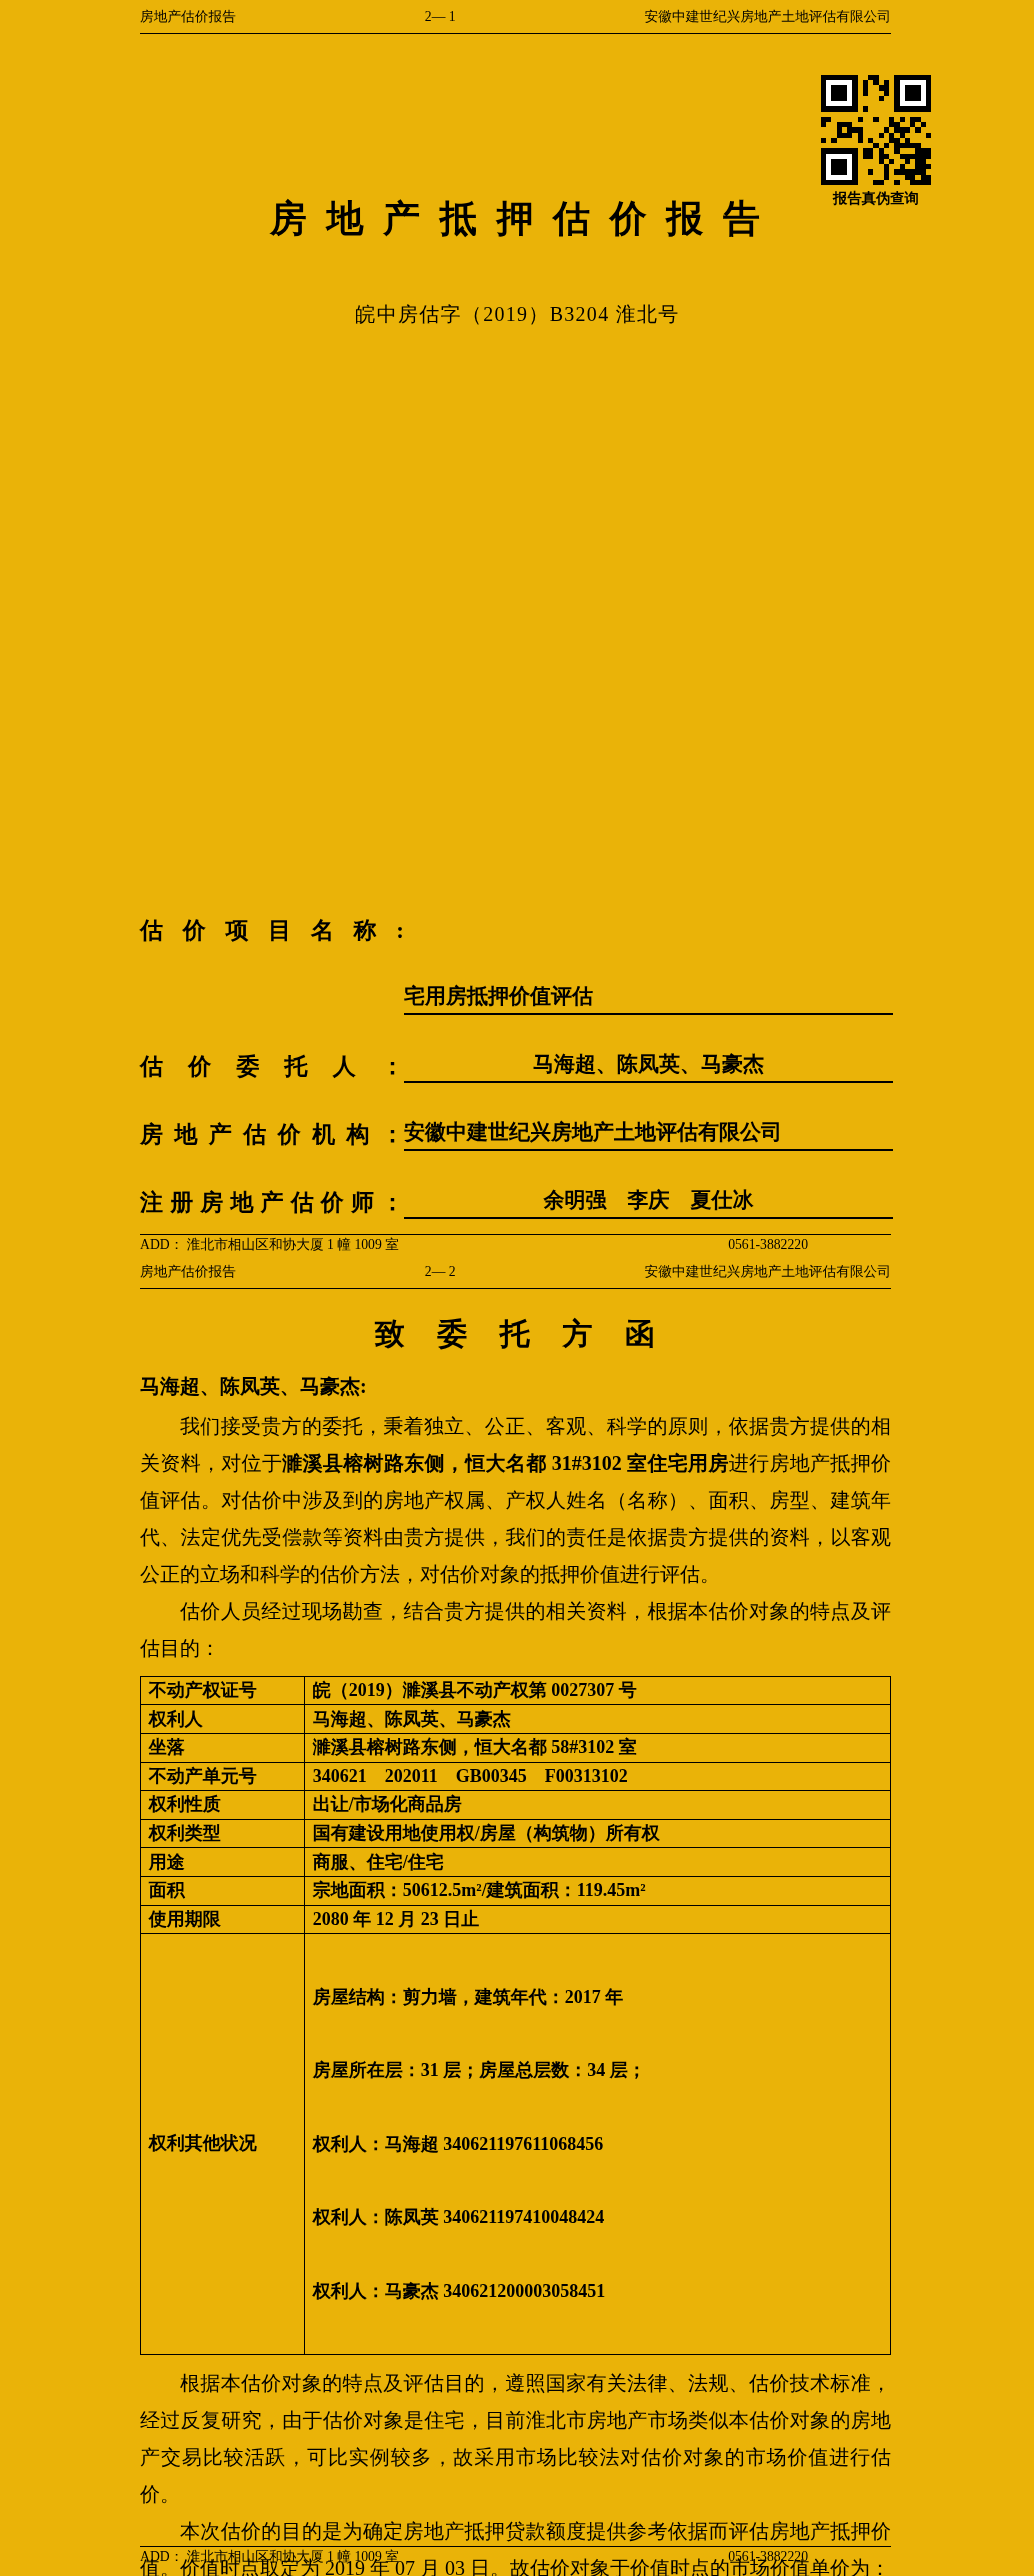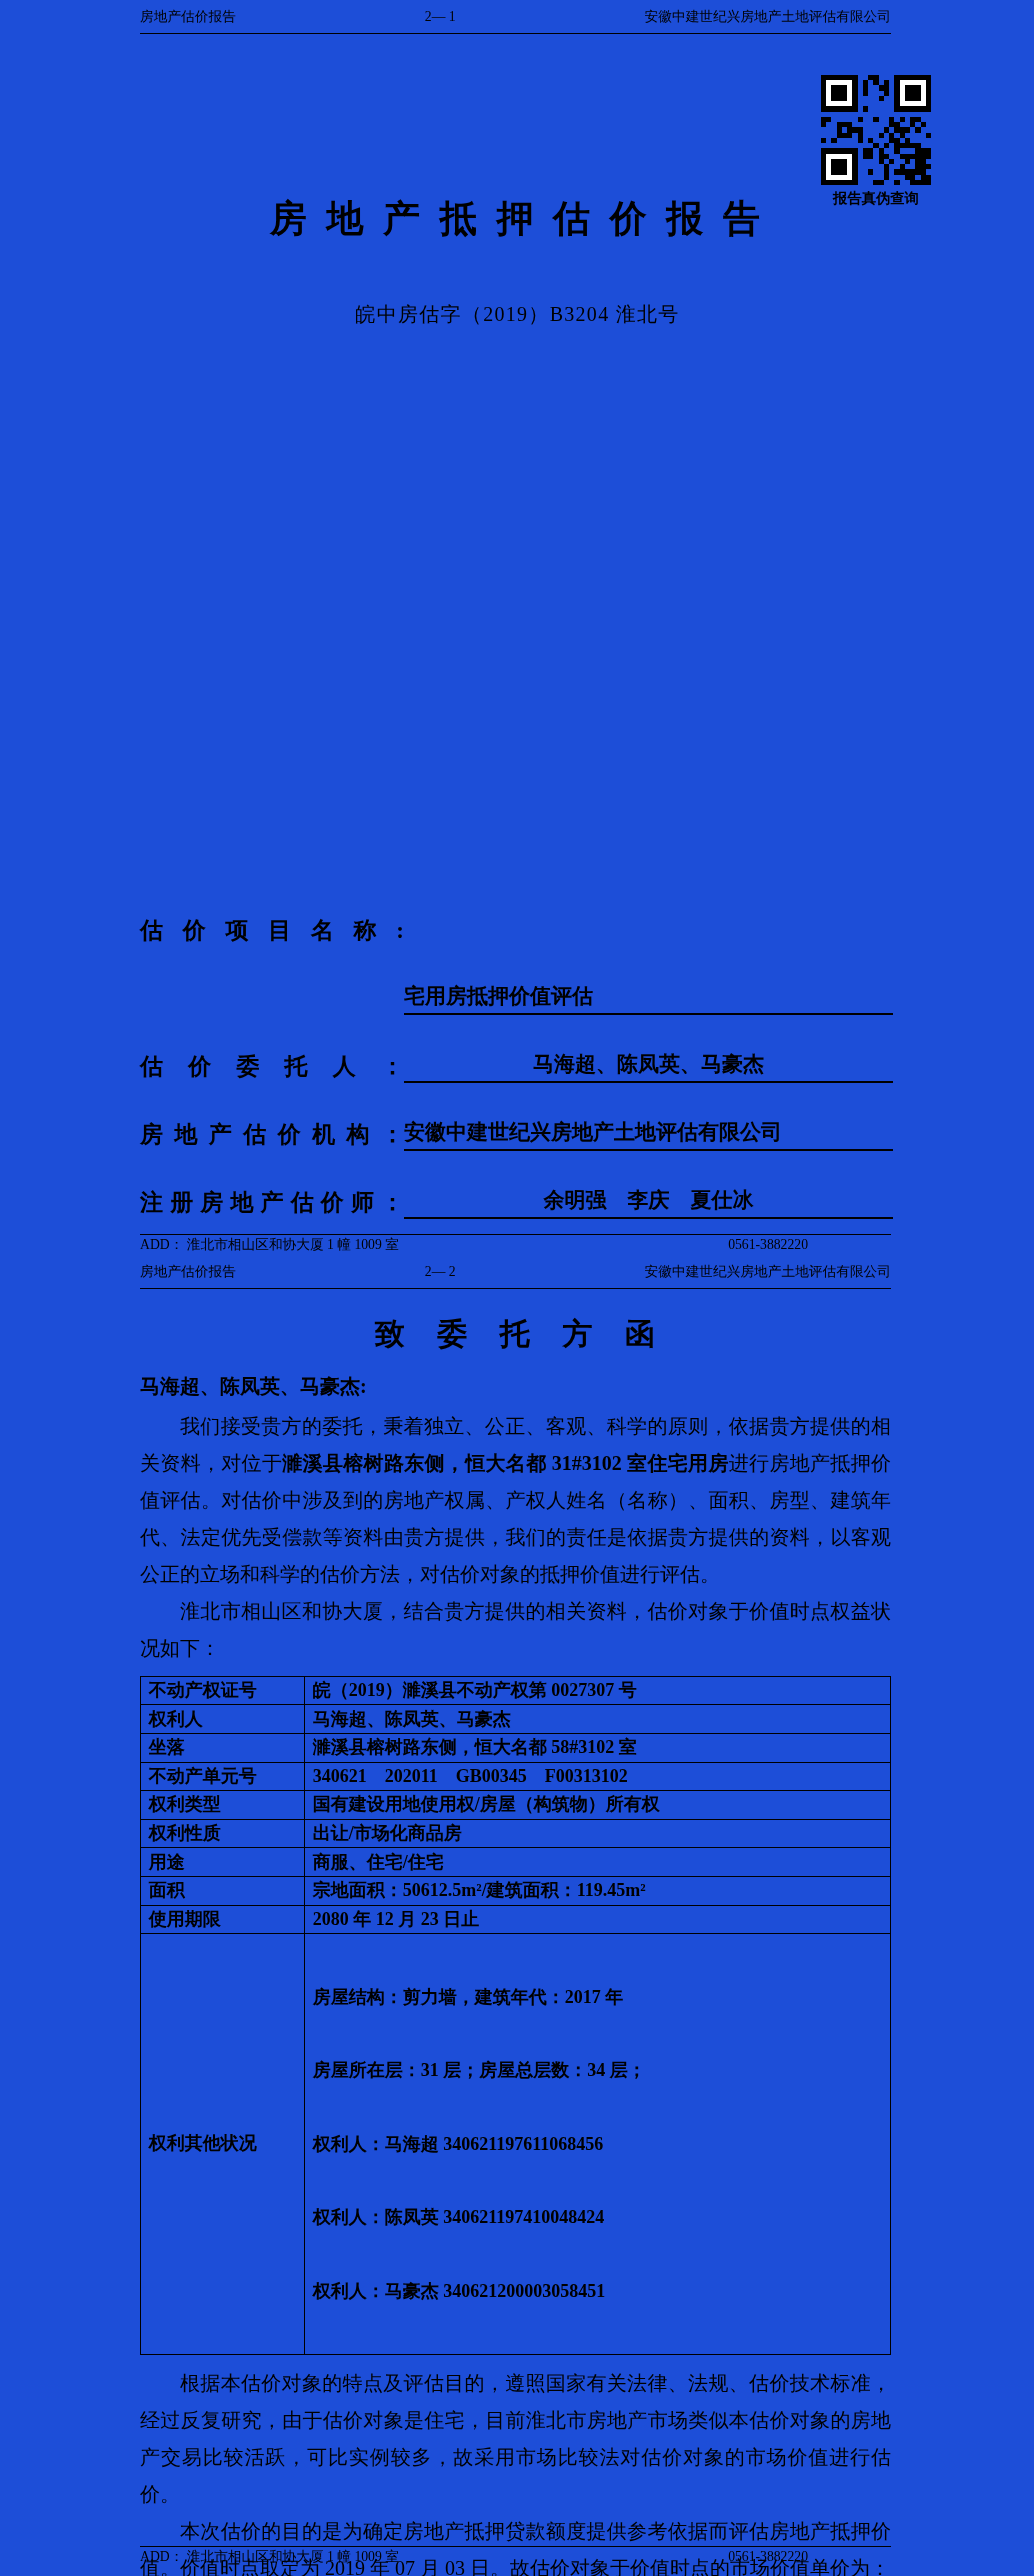--- a/index.html
+++ b/index.html
@@ -2,21 +2,21 @@
 <html style="font-size:10.4px"><head>
 <meta charset="utf-8">
 <style>
   * { box-sizing: border-box; }
   html, body { margin: 0; padding: 0; background: #ffffff; }
   body {
     width: 1035px;
     font-family: "Liberation Serif", "DejaVu Serif", serif;
     color: #000;
   }
-  .page { position: relative; width: 1035px; background: #1d4ed8; overflow: hidden; }
+  .page { position: relative; width: 1035px; background: #eab308; overflow: hidden; }
   .page-1 { height: 1255px; }
   .page-2 { height: 1321px; }
 
   
   .page-header {
     position: absolute; top: 7.8px; left: 140px; width: 751px;
     display: flex; justify-content: space-between; align-items: baseline;
     font-size: 13.7px; line-height: 17px;
   }
   .header-rule { position: absolute; top: 33px; left: 140px; width: 751px; border-top: 1.3px solid #000; }
@@ -258,47 +258,47 @@
     <span>安徽中建世纪兴房地产土地评估有限公司</span>
   </div>
   <div class="header-rule"></div>
 
   <div class="p2-body">
     <h2 class="letter-title">致　委　托　方　函</h2>
     <p class="salutation">马海超、陈凤英、马豪杰:</p>
 
     <p class="para"><span>我们接受贵方的委托，秉着独立、公正、客观、科学的原则，依据贵方提供的相关资料，对位于</span><span class="b">濉溪县榕树路东侧，恒大名都 31#3102 室住宅用房</span><span>进行房地产抵押价值评估。对估价中涉及到的房地产权属、产权人姓名（名称）、面积、房型、建筑年代、法定优先受偿款等资料由贵方提供，我们的责任是依据贵方提供的资料，以客观公正的立场和科学的估价方法，对估价对象的抵押价值进行评估。</span></p>
 
-    <p class="para">淮北市相山区和协大厦，结合贵方提供的相关资料，估价对象于价值时点权益状况如下：</p>
+    <p class="para">估价人员经过现场勘查，结合贵方提供的相关资料，根据本估价对象的特点及评估目的：</p>
 
     <table class="prop-table">
       <tbody>
         <tr>
           <td class="t-label">不动产权证号</td>
           <td class="t-value">皖（2019）濉溪县不动产权第 0027307 号</td>
         </tr>
         <tr>
           <td class="t-label">权利人</td>
           <td class="t-value">马海超、陈凤英、马豪杰</td>
         </tr>
         <tr>
           <td class="t-label">坐落</td>
           <td class="t-value">濉溪县榕树路东侧，恒大名都 58#3102 室</td>
         </tr>
         <tr>
           <td class="t-label">不动产单元号</td>
           <td class="t-value">340621　202011　GB00345　F00313102</td>
         </tr>
         <tr>
+          <td class="t-label">权利性质</td>
+          <td class="t-value">出让/市场化商品房</td>
+        </tr>
+        <tr>
           <td class="t-label">权利类型</td>
           <td class="t-value">国有建设用地使用权/房屋（构筑物）所有权</td>
-        </tr>
-        <tr>
-          <td class="t-label">权利性质</td>
-          <td class="t-value">出让/市场化商品房</td>
         </tr>
         <tr>
           <td class="t-label">用途</td>
           <td class="t-value">商服、住宅/住宅</td>
         </tr>
         <tr>
           <td class="t-label">面积</td>
           <td class="t-value">宗地面积：50612.5m²/建筑面积：119.45m²</td>
         </tr>
         <tr>

